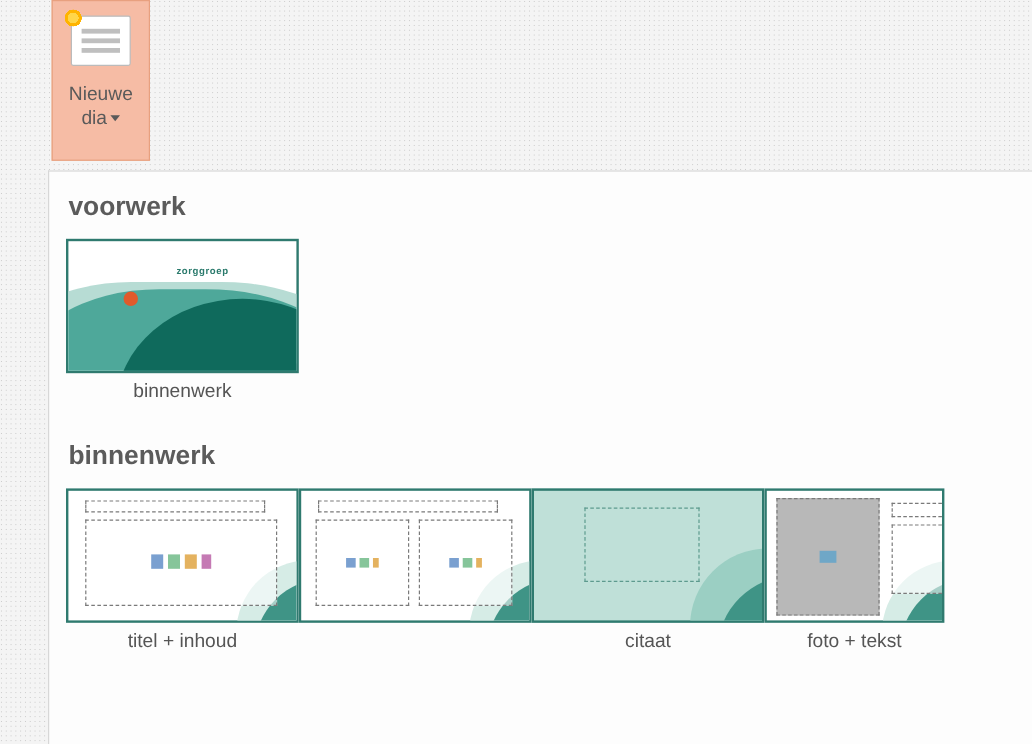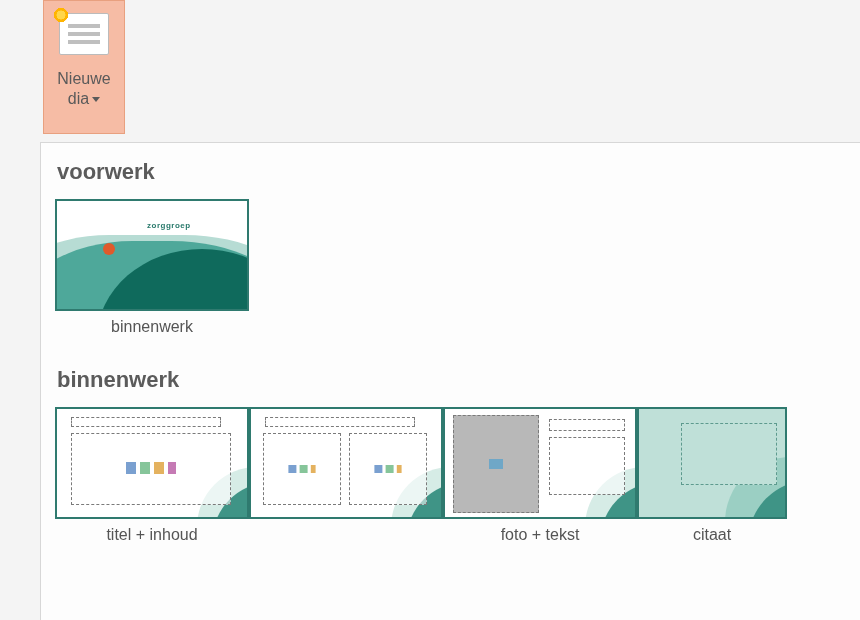--- a/index.html
+++ b/index.html
@@ -265,36 +265,36 @@
         <div class="ph" style="top:24px;left:12px;width:78px;height:72px;">
           <div class="mini-icons tiny"></div>
         </div>
         <div class="ph" style="top:24px;left:98px;width:78px;height:72px;">
           <div class="mini-icons tiny"></div>
         </div>
       </div>
     </div>
 
     <div class="item">
+      <div class="thumb" style="background:#bfe0d8;">
+        <div class="wave-corner-mid" style="right:-70px;bottom:-70px;width:130px;height:130px;background:#9bcfc3;"></div>
+        <div class="wave-corner-dark" style="right:-88px;bottom:-88px;width:125px;height:125px;background:#3f9486;"></div>
+        <div class="ph fill-teal" style="top:14px;left:42px;width:96px;height:62px;border-color:#5d9a8e;"></div>
+      </div>
+      <div class="caption">citaat</div>
+    </div>
+
+    <div class="item">
       <div class="thumb">
         <div class="wave-corner-mid" style="right:-70px;bottom:-70px;width:120px;height:120px;background:#d6ece6;"></div>
         <div class="wave-corner-dark" style="right:-85px;bottom:-85px;width:120px;height:120px;background:#3f9486;"></div>
         <div class="ph fill-grey" style="top:6px;left:8px;width:86px;height:98px;">
           <div class="mini-icons-single"></div>
         </div>
         <div class="ph" style="top:10px;left:104px;width:76px;height:12px;"></div>
         <div class="ph" style="top:28px;left:104px;width:76px;height:58px;"></div>
       </div>
       <div class="caption">foto + tekst</div>
     </div>
 
-    <div class="item">
-      <div class="thumb" style="background:#bfe0d8;">
-        <div class="wave-corner-mid" style="right:-70px;bottom:-70px;width:130px;height:130px;background:#9bcfc3;"></div>
-        <div class="wave-corner-dark" style="right:-88px;bottom:-88px;width:125px;height:125px;background:#3f9486;"></div>
-        <div class="ph fill-teal" style="top:14px;left:42px;width:96px;height:62px;border-color:#5d9a8e;"></div>
-      </div>
-      <div class="caption">citaat</div>
-    </div>
-
   </div>
 
 </div>
 
 </body></html>

